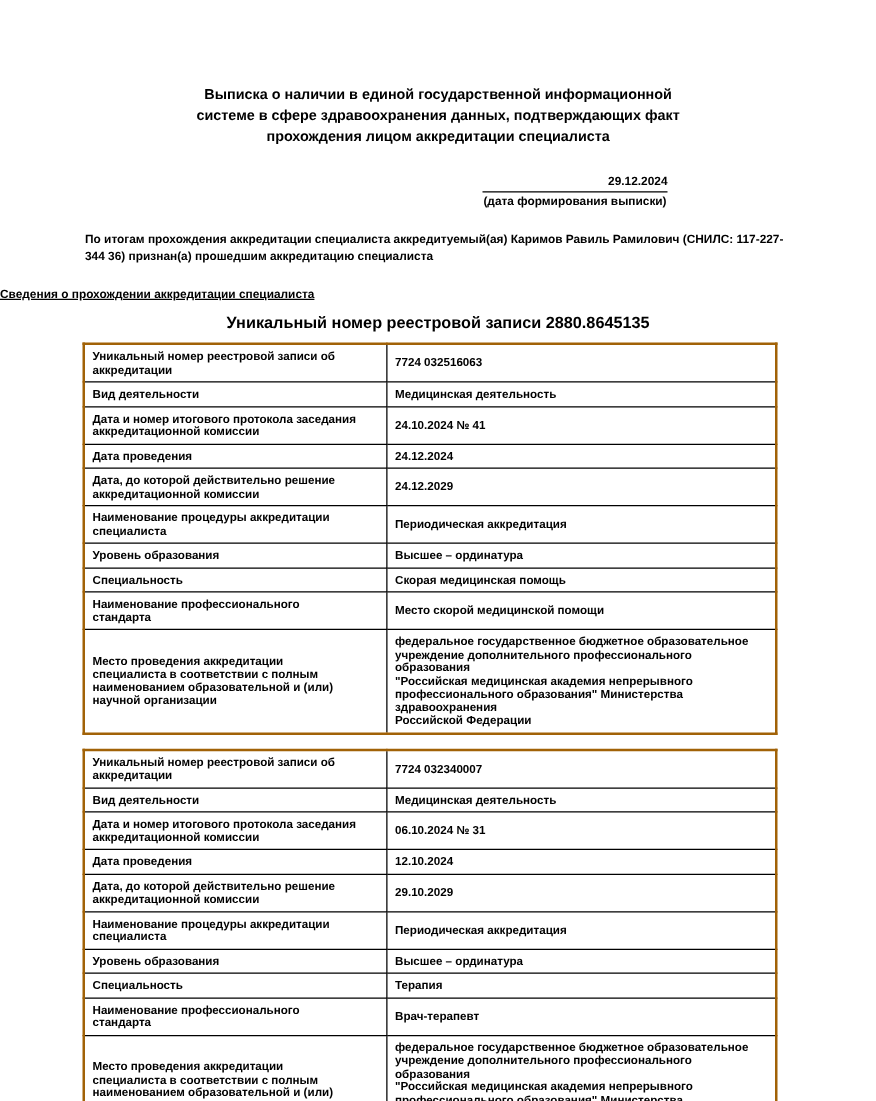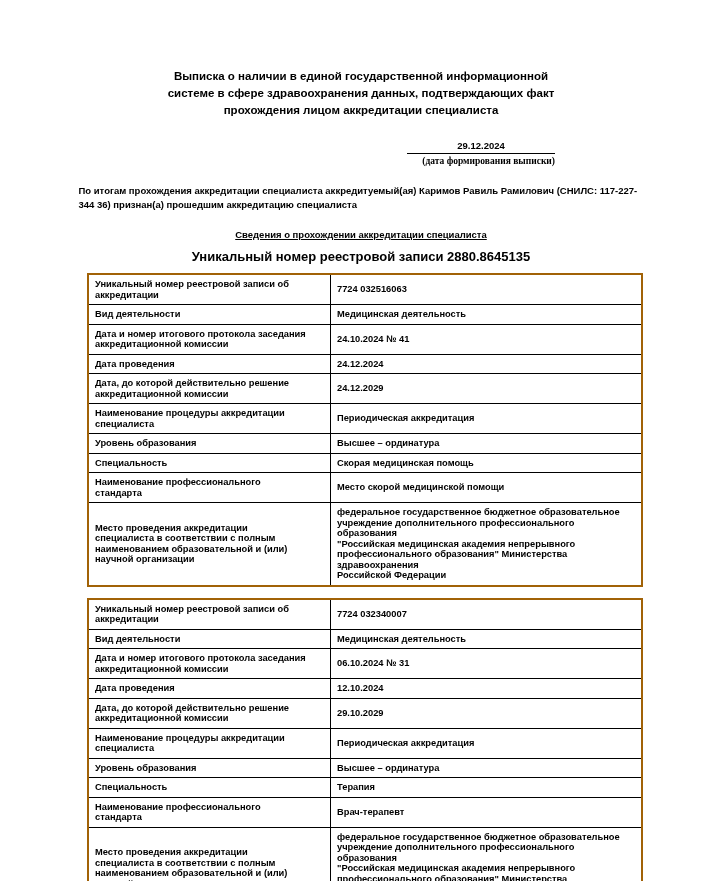--- a/index.html
+++ b/index.html
@@ -7,56 +7,54 @@
     position: relative;
     width: 701px;
     height: 881px;
     background: #ffffff;
     color: #000000;
     font-family: "Liberation Sans", sans-serif;
     font-weight: bold;
     box-sizing: border-box;
     padding-top: 68px;
     overflow: hidden;
-    padding-left: 21px;
   }
   .doc-title {
     text-align: center;
     font-size: 11.5px;
     line-height: 17px;
     white-space: pre-line;
   }
   .date-block {
     width: 148px;
     margin-left: 386px;
     margin-top: 21px;
   }
   .date-value {
-    text-align: center;
+    text-align: right;
     font-size: 9.5px;
     padding-bottom: 2px;
     border-bottom: 1.5px solid #000000;
   }
   .date-caption {
-    text-align: right;
+    text-align: center;
     font-size: 9.5px;
     padding-top: 2px;
-    font-family: Liberation Serif, serif;
   }
   .intro {
     margin: 18px auto 0 auto;
     width: 565px;
     text-align: left;
     font-size: 9.5px;
     line-height: 13.5px;
     white-space: pre-line;
   }
   .section-heading {
     margin-top: 18px;
-    text-align: center;
+    text-align: left;
     font-size: 9.5px;
     text-decoration: underline;
   }
   .registry-heading {
     margin-top: 9px;
     text-align: center;
     font-size: 13px;
   }
   table.rec-table {
     border-collapse: collapse;

